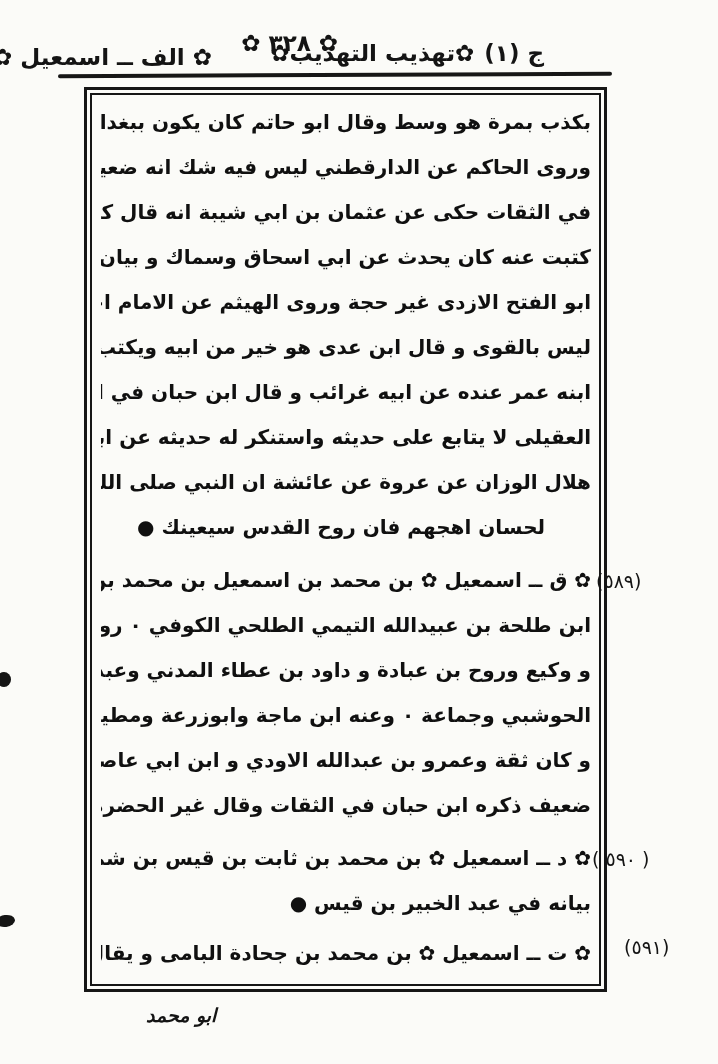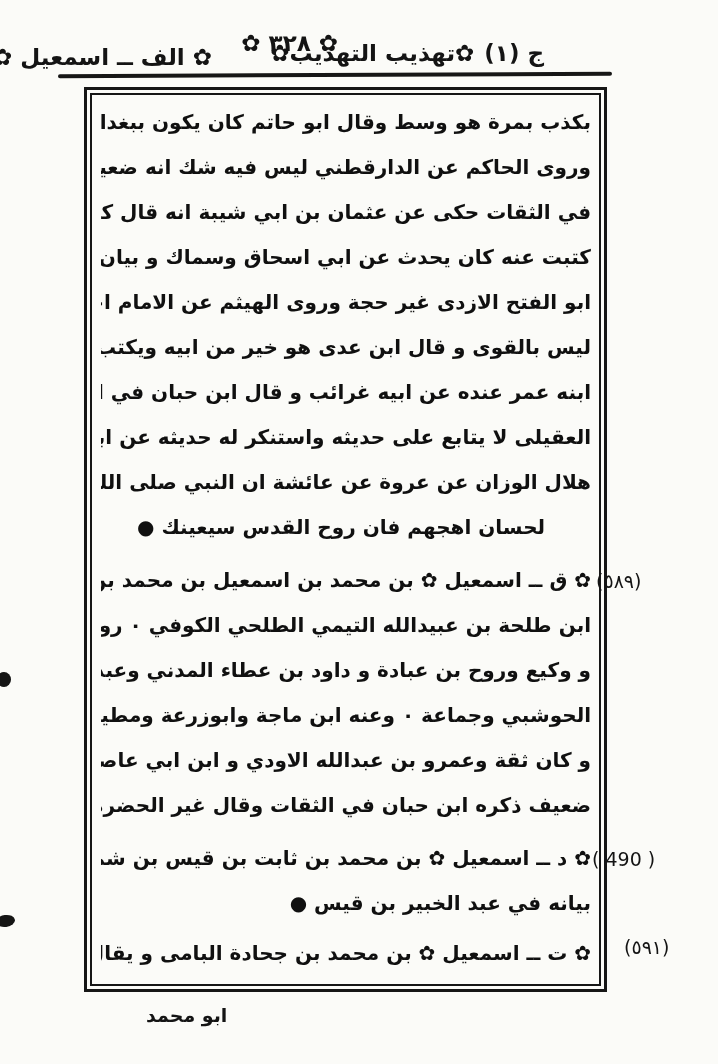--- a/index.html
+++ b/index.html
@@ -61,20 +61,21 @@
     white-space:nowrap;
   }
   .mn-0{left:596px;top:570px;}
   .mn-1{left:592px;top:848px;}
   .mn-2{left:624px;top:936px;}
   
   .catchword{
     position:absolute;left:146px;top:1004px;
     direction:rtl;font-size:19px;font-weight:700;color:#141414;
     white-space:nowrap;
+    font-style:italic;
   }
   
   .smudge{position:absolute;background:#151515;border-radius:50%;}
   .smudge-1{left:-3px;top:672px;width:14px;height:15px;}
   .smudge-2{left:-4px;top:915px;width:19px;height:12px;transform:rotate(-8deg);}
 </style>
 </head>
 <body>
 
 <div class="page">
@@ -108,21 +109,21 @@
       <div class="line">الحوشبي وجماعة ٠ وعنه ابن ماجة وابوزرعة ومطين وقال مات سنة (٢٣٢)</div>
       <div class="line">و كان ثقة وعمرو بن عبدالله الاودي و ابن ابي عاصم و عدة ٠ قال ابو حاتم</div>
       <div class="line">ضعيف ذكره ابن حبان في الثقات وقال غير الحضرمى مات سنة (٣٣) ●</div>
       <div class="line entry-head">✿ د ــ اسمعيل ✿ بن محمد بن ثابت بن قيس بن شماس الأنصارى ياتي</div>
       <div class="line short-end">بيانه في عبد الخبير بن قيس ●</div>
       <div class="line entry-head-sm">✿ ت ــ اسمعيل ✿ بن محمد بن جحادة البامى و يقال الاودى مولاهم</div>
     </div>
   </div>
 
   <div class="margin-num mn-0">(٥٨٩)</div>
-  <div class="margin-num mn-1">( 490 )</div>
+  <div class="margin-num mn-1">( ٥٩٠ )</div>
   <div class="margin-num mn-2">(٥٩١)</div>
 
   <div class="catchword">ابو محمد</div>
 
   <div class="smudge smudge-1"></div>
   <div class="smudge smudge-2"></div>
 
 </div>
 
 </body></html>

